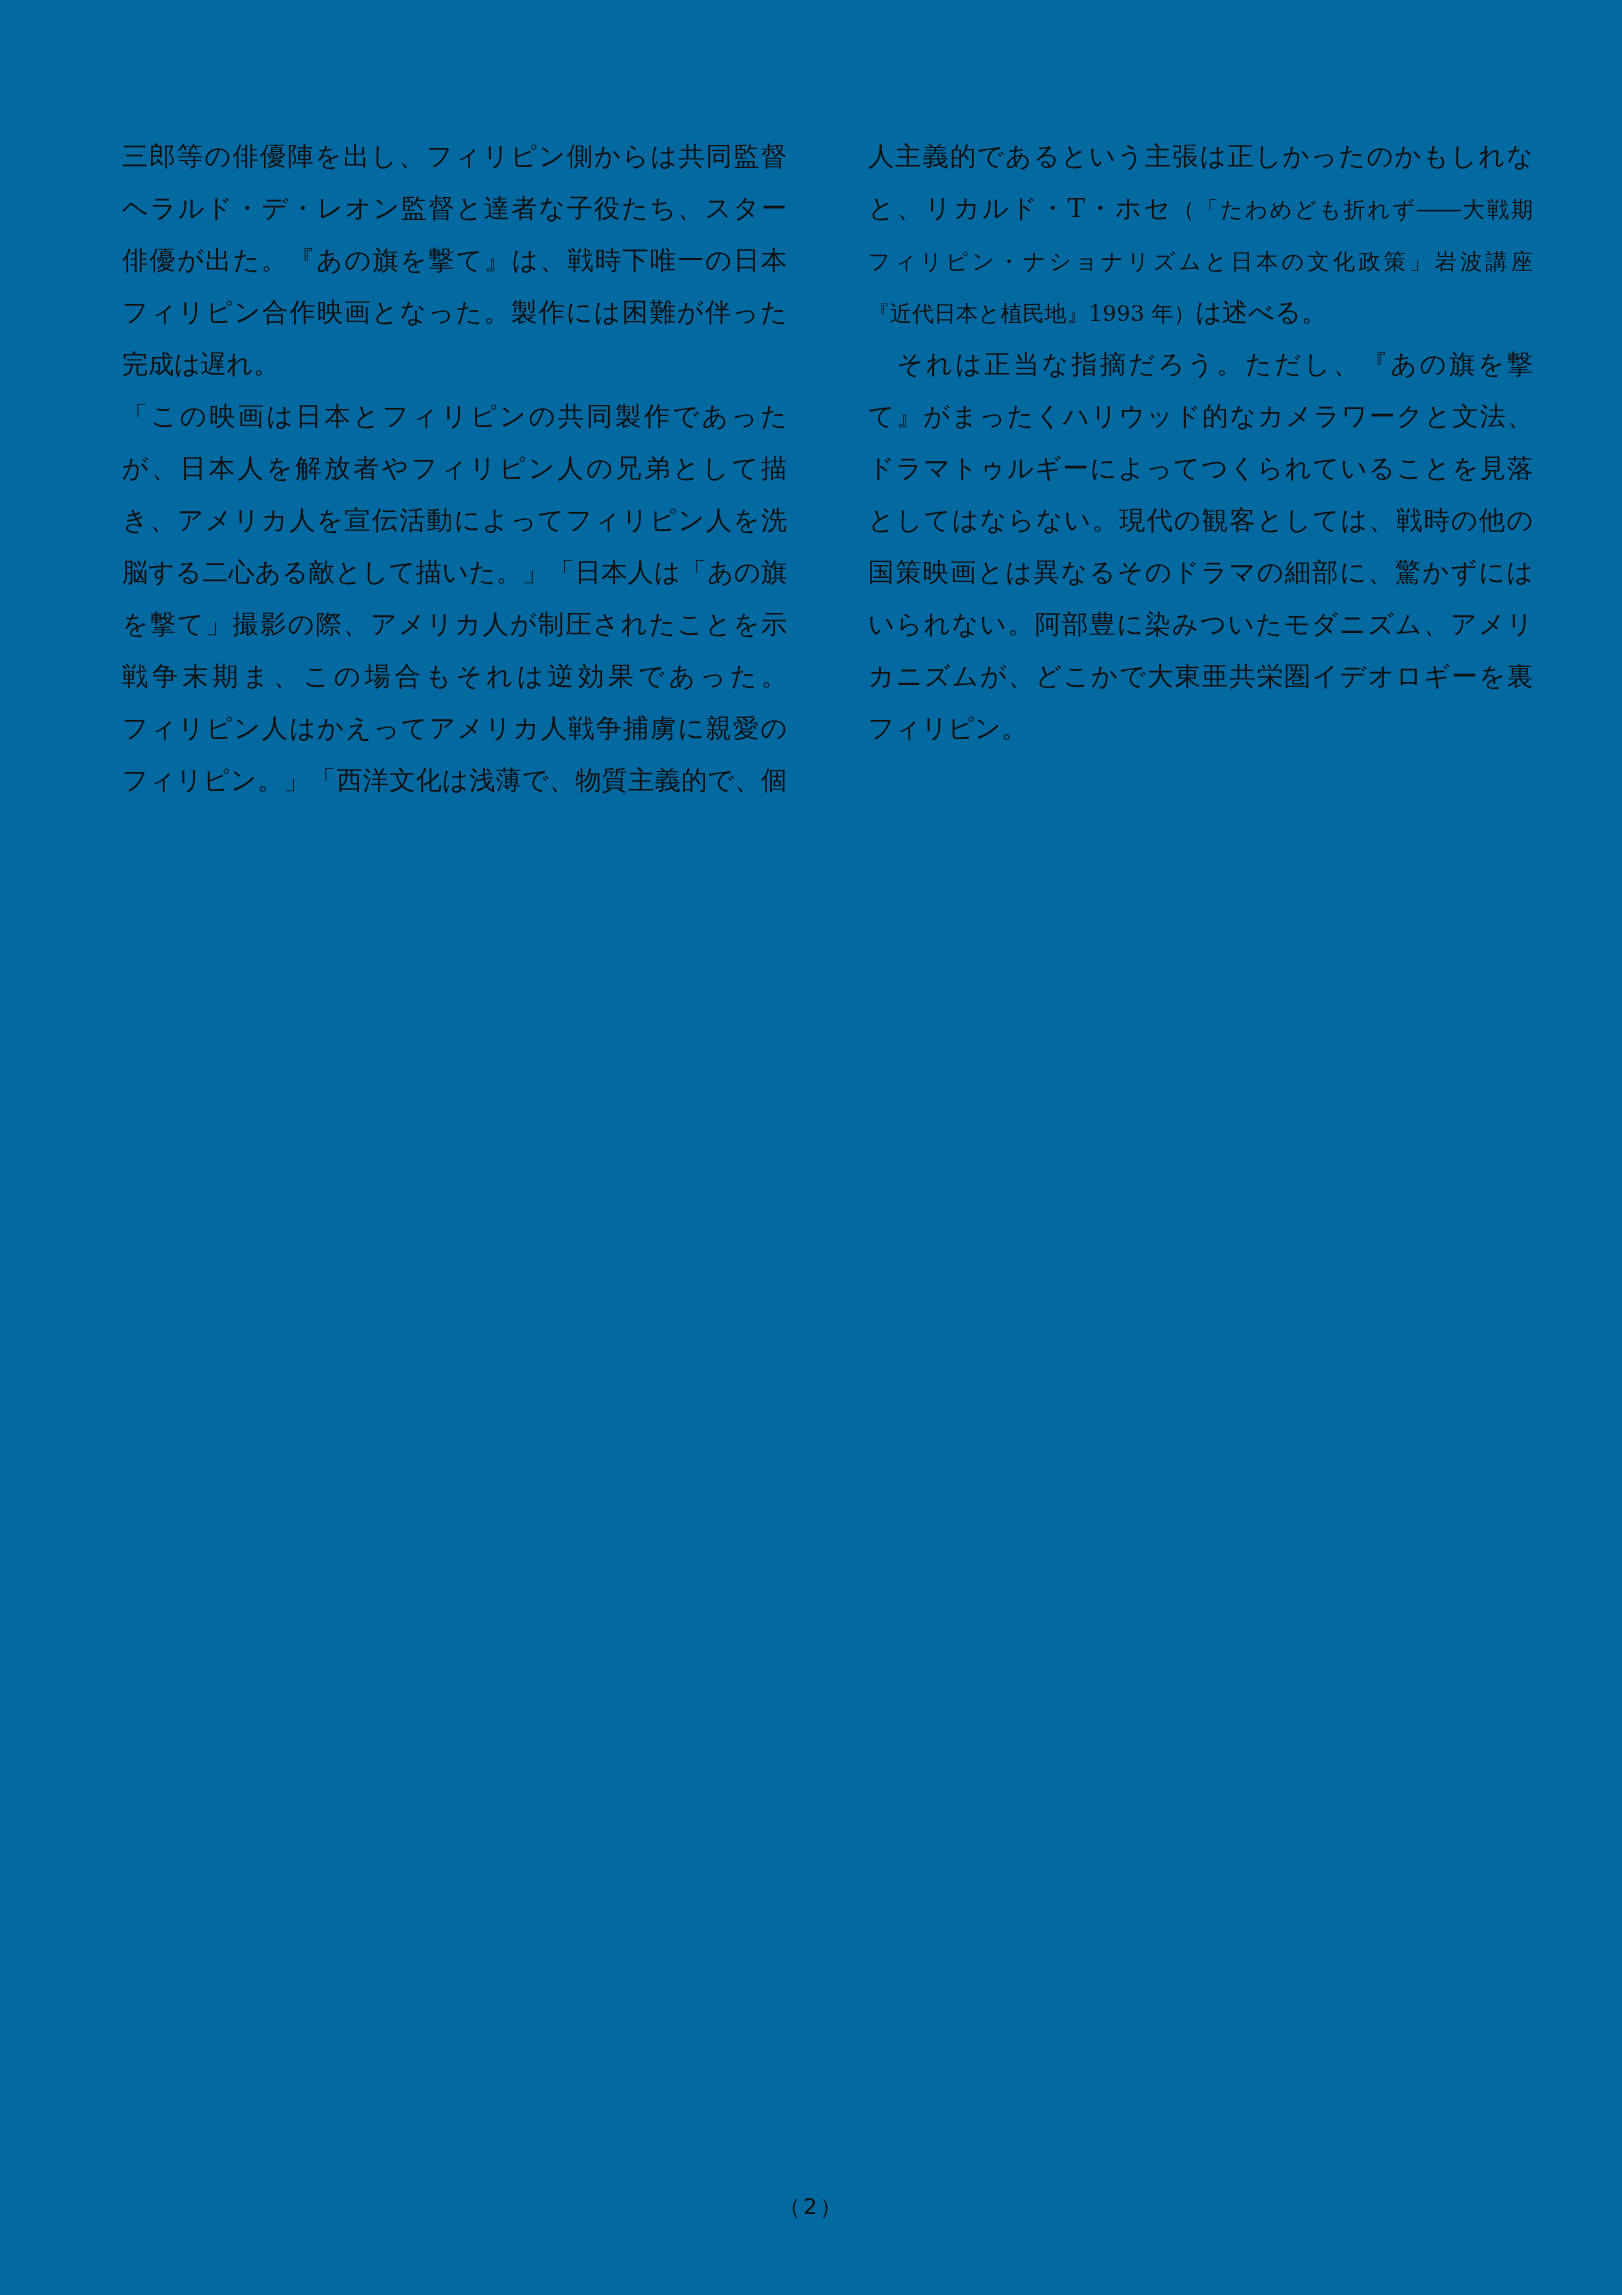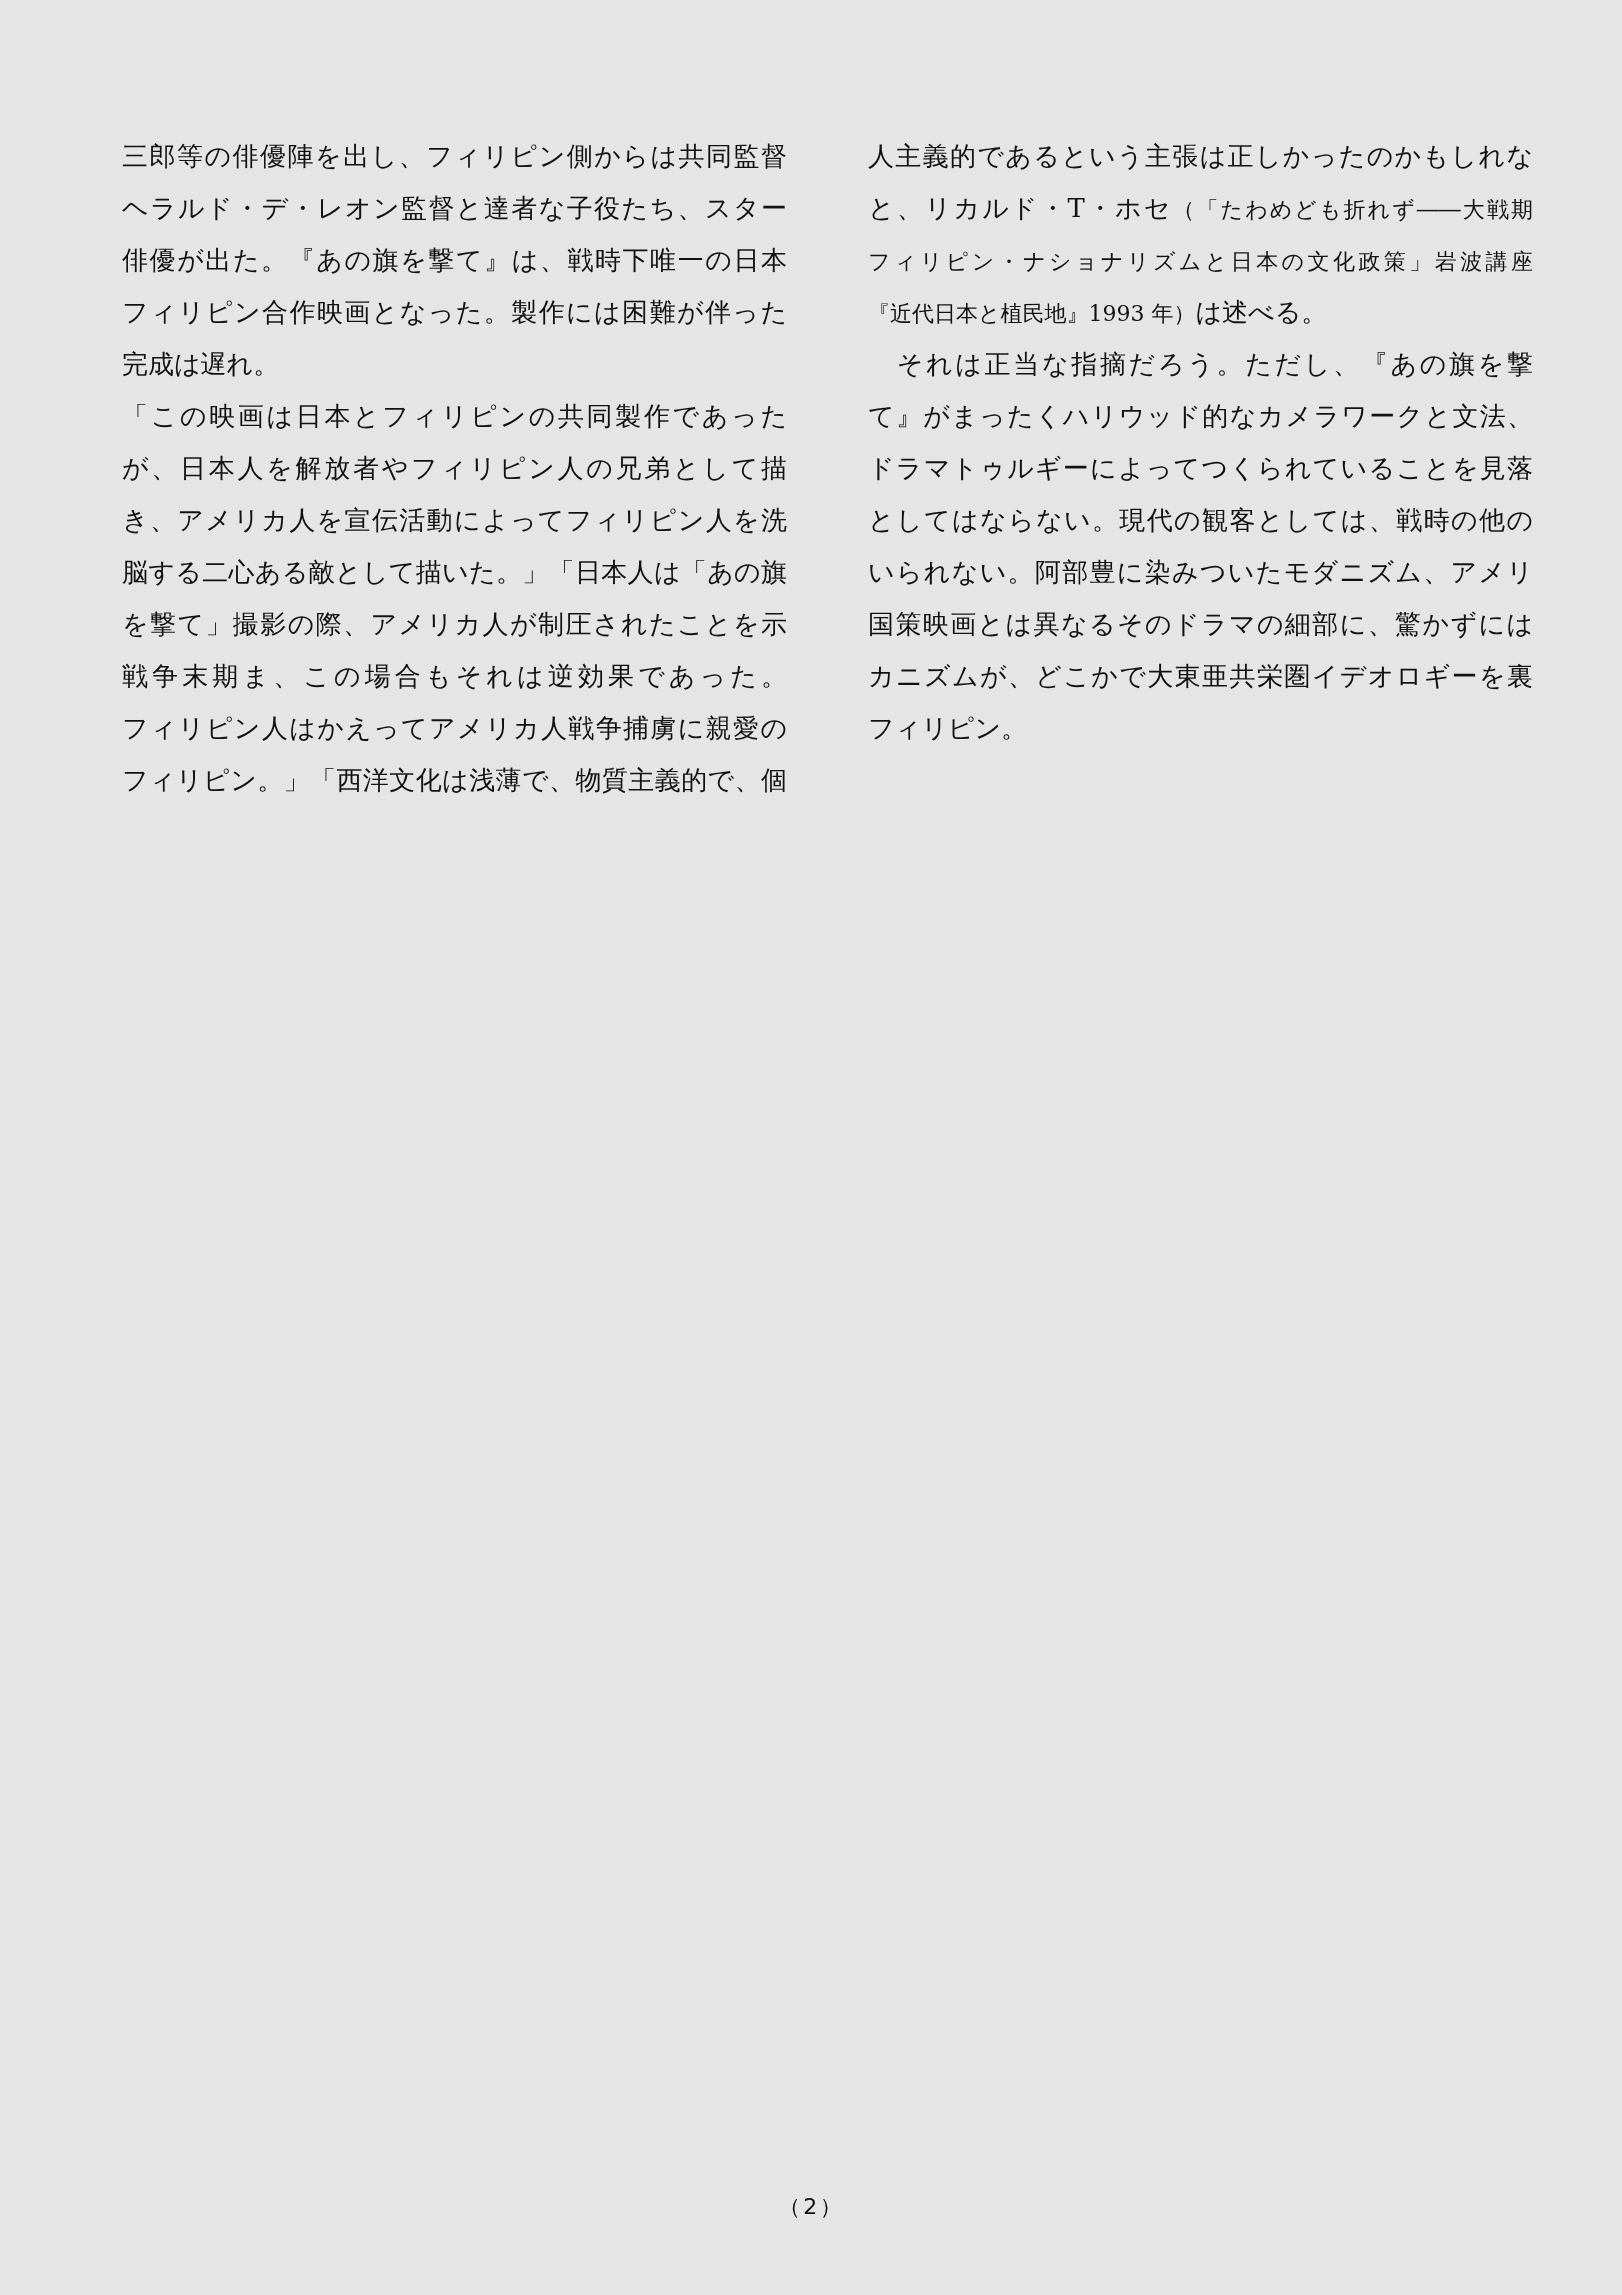--- a/index.html
+++ b/index.html
@@ -1,19 +1,19 @@
 <!DOCTYPE html>
 <html style="font-size:10.5px"><head>
 <meta charset="utf-8">
 <style>
   html,body{margin:0;padding:0;background:#ffffff;}
   .page{
     position:relative;
     width:1623px;height:2295px;
-    background:#e5e5e5;
+    background:#0369a1;
     color:#111111;
     font-family:"DejaVu Serif","Liberation Serif",serif;
     overflow:hidden;
   }
   .column{
     position:absolute;
     top:130px;
     width:665px;
   }
   .column.left{left:122px;}
@@ -67,20 +67,20 @@
     </div>
   <div class="column right">
       <div class="line just"><span>人主義的であるという主張は正しかったのかもしれな</span></div>
       <div class="line just"><span>と、リカルド・T・ホセ</span><span class="small">（「たわめども折れず――大戦期</span></div>
       <div class="line just"><span class="small">フィリピン・ナショナリズムと日本の文化政策」岩波講座</span></div>
       <div class="line"><span class="small">『近代日本と植民地』1993 年）</span><span>は述べる。</span></div>
       <div class="line just"><span>　それは正当な指摘だろう。ただし、『あの旗を撃</span></div>
       <div class="line just"><span>て』がまったくハリウッド的なカメラワークと文法、</span></div>
       <div class="line just"><span>ドラマトゥルギーによってつくられていることを見落</span></div>
       <div class="line just"><span>としてはならない。現代の観客としては、戦時の他の</span></div>
+      <div class="line just"><span>国策映画とは異なるそのドラマの細部に、驚かずには</span></div>
       <div class="line just"><span>いられない。阿部豊に染みついたモダニズム、アメリ</span></div>
-      <div class="line just"><span>国策映画とは異なるそのドラマの細部に、驚かずには</span></div>
       <div class="line just"><span>カニズムが、どこかで大東亜共栄圏イデオロギーを裏</span></div>
       <div class="line"><span>フィリピン。</span></div>
     </div>
   <div class="page-number">（2）</div>
 </div>
 
 
 </body></html>

